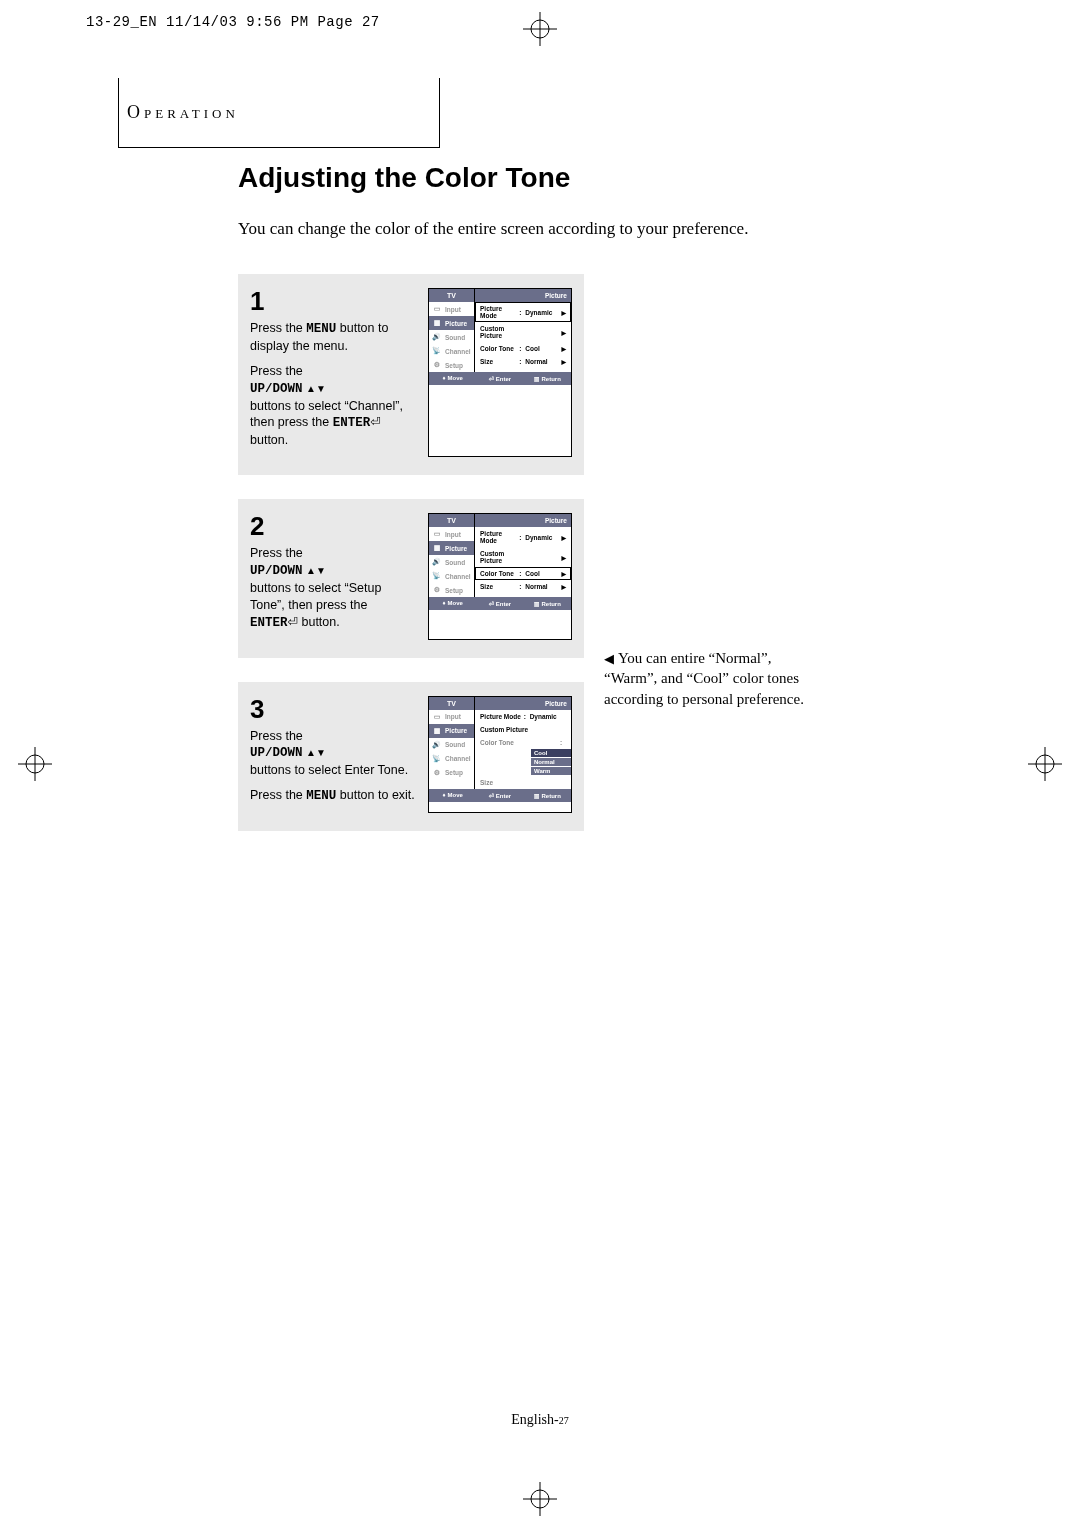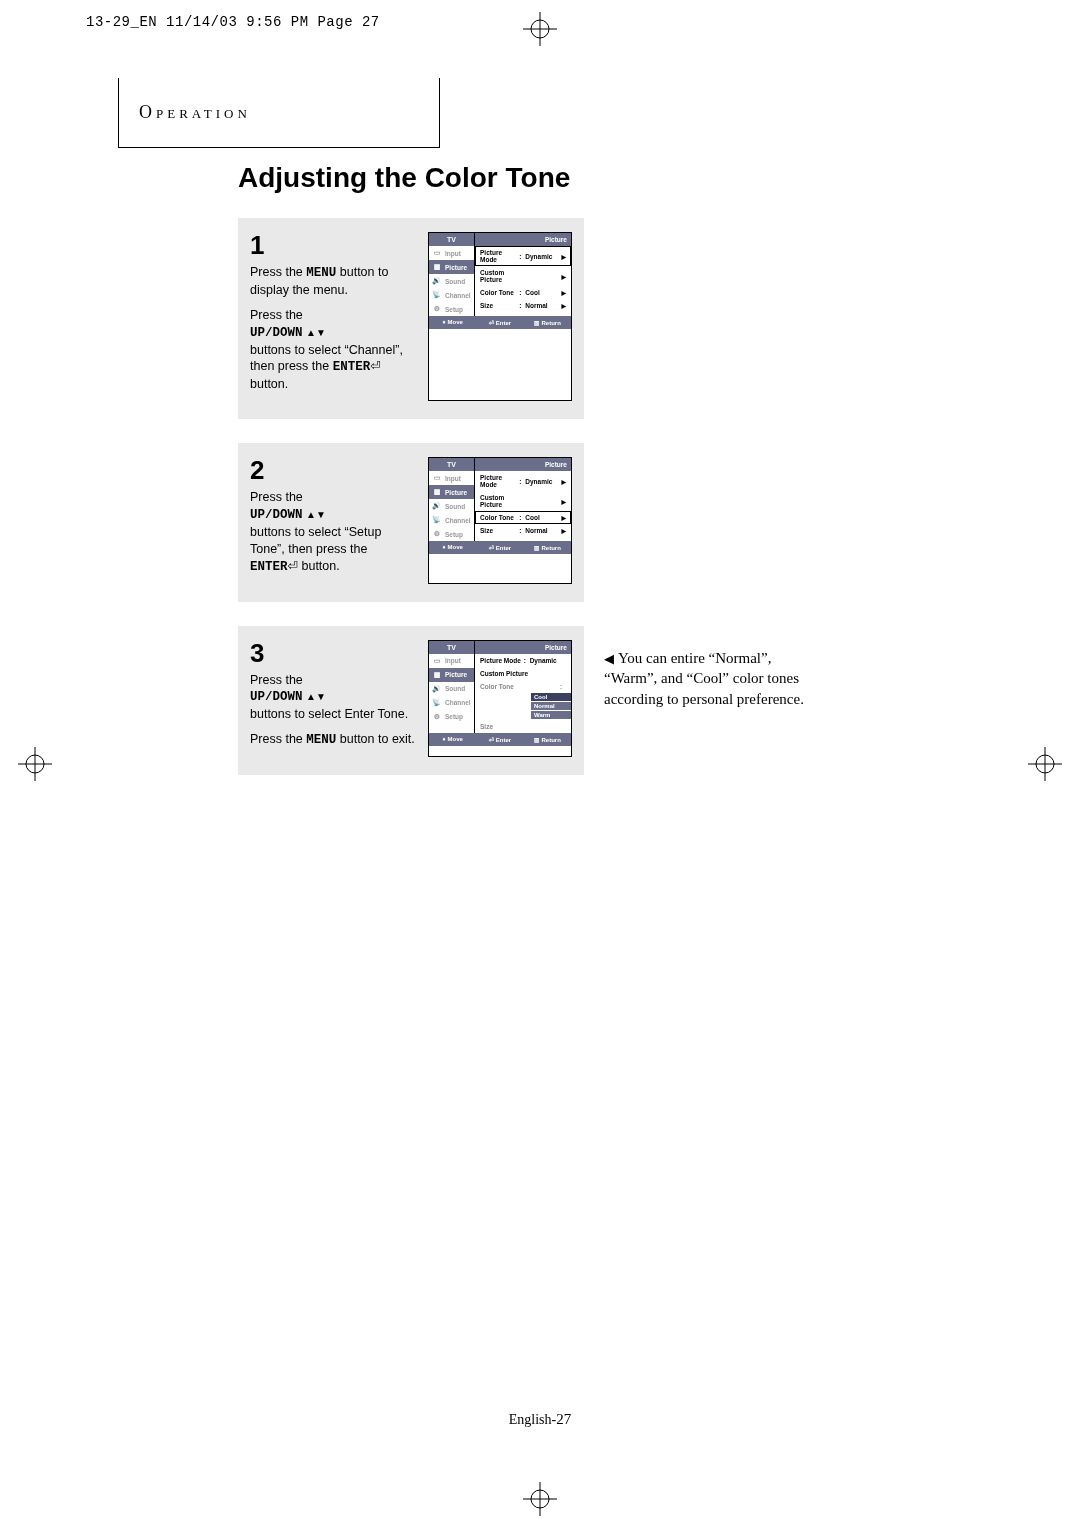--- a/index.html
+++ b/index.html
@@ -37,21 +37,21 @@
   .crop svg { display: block; }
 
   .page-frame {
     position: absolute;
     top: 78px;
     left: 118px;
     width: 322px;
     height: 70px;
     border: 1px solid #000;
     border-top: none;
-    padding-left: 20px;
+    padding-left: 8px;
     display: flex;
     align-items: center;
   }
   .section-label {
     font-family: Georgia, 'Times New Roman', serif;
     font-size: 18px;
     letter-spacing: 4px;
     font-variant: small-caps;
   }
 
@@ -181,21 +181,21 @@
   .side-note .tri { font-size: 13px; margin-right: 4px; }
 
   .page-footer {
     position: absolute;
     left: 50%;
     transform: translateX(-50%);
     bottom: 100px;
     font-family: Georgia, 'Times New Roman', serif;
     font-size: 14px;
   }
-  .page-footer .pn { font-size: 15px; }
+  .page-footer .pn { font-size: 10px; }
 </style>
 </head>
 <body>
 
 <div class="print-header">13-29_EN  11/14/03 9:56 PM  Page 27</div>
 
 <div class="crop crop-center-top">
   <svg width="34" height="34">
       <line x1="17" y1="0" x2="17" y2="34" stroke="#000"></line>
       <line x1="0" y1="17" x2="34" y2="17" stroke="#000"></line>
@@ -223,20 +223,21 @@
       <circle cx="17" cy="17" r="9" stroke="#000" fill="none"></circle>
     </svg>
 </div>
 
 <div class="page-frame">
   <span class="section-label">Operation</span>
 </div>
 
 <div class="content">
   <div class="title">Adjusting the Color Tone</div>
+  <div class="intro">You can change the color of the entire screen according to your preference.</div>
 
   <div class="step-block">
     <div class="step-text">
       <div class="step-num">1</div>
       <p>
         <span>Press the </span><b>MENU</b><span> button to display the menu.</span>
       </p>
       <p>
         <span>Press the</span><br>
         <b>UP/DOWN</b> <span class="arrow-glyph">▲</span><span class="arrow-glyph">▼</span><br>

